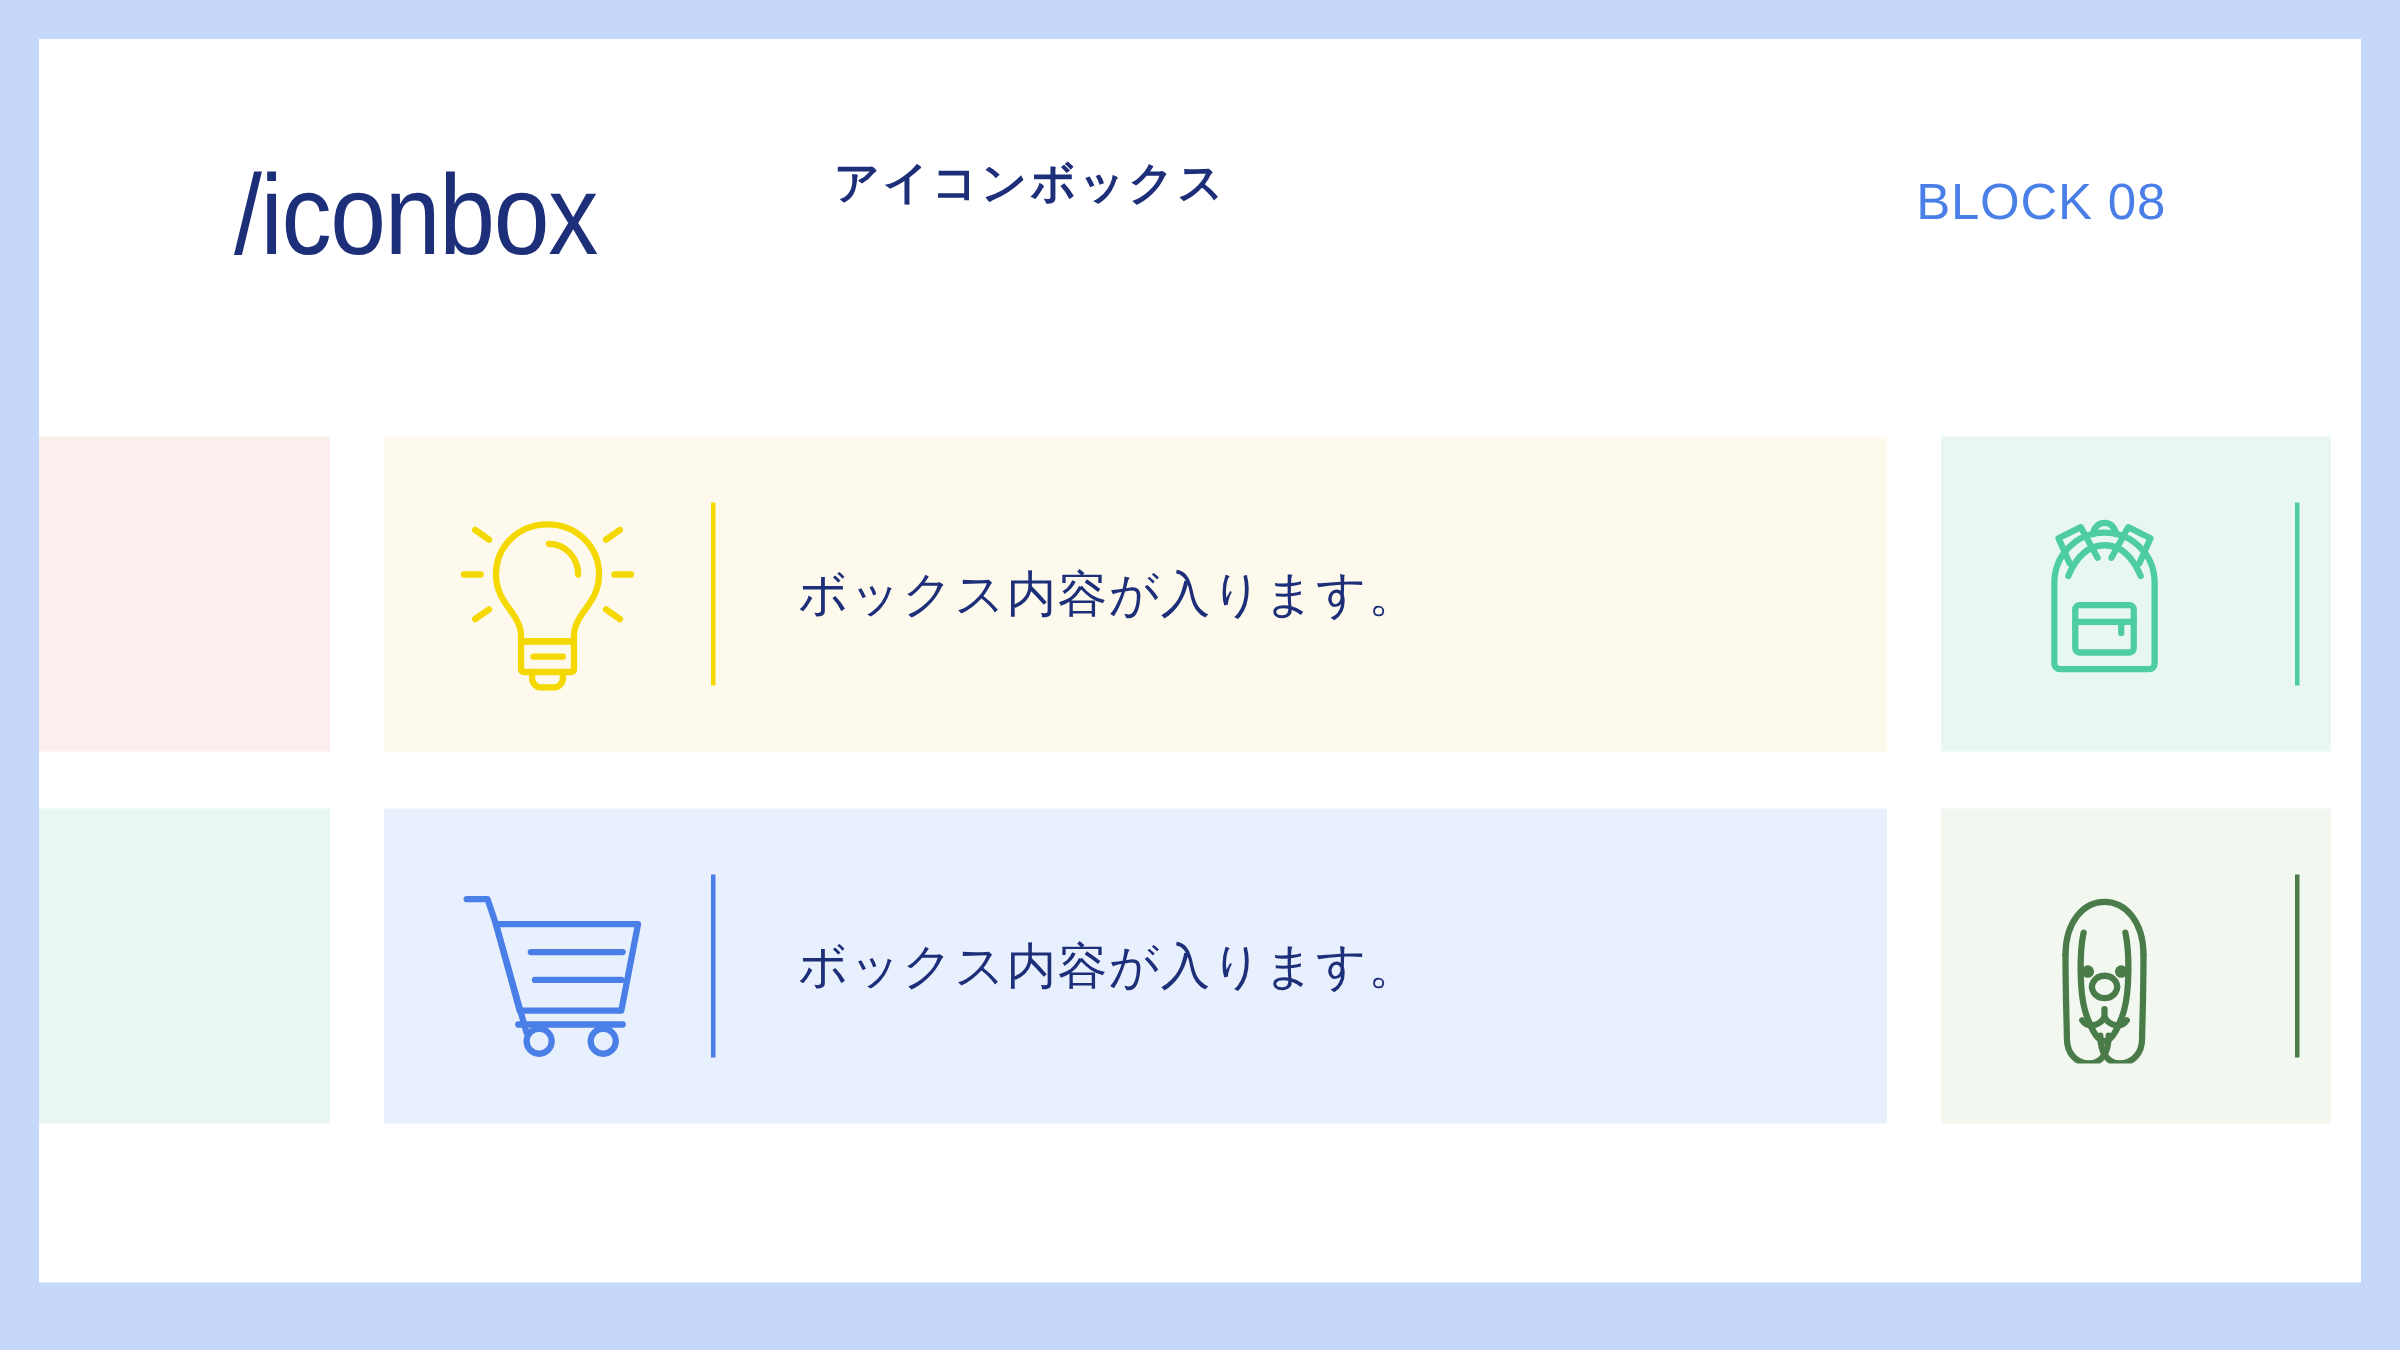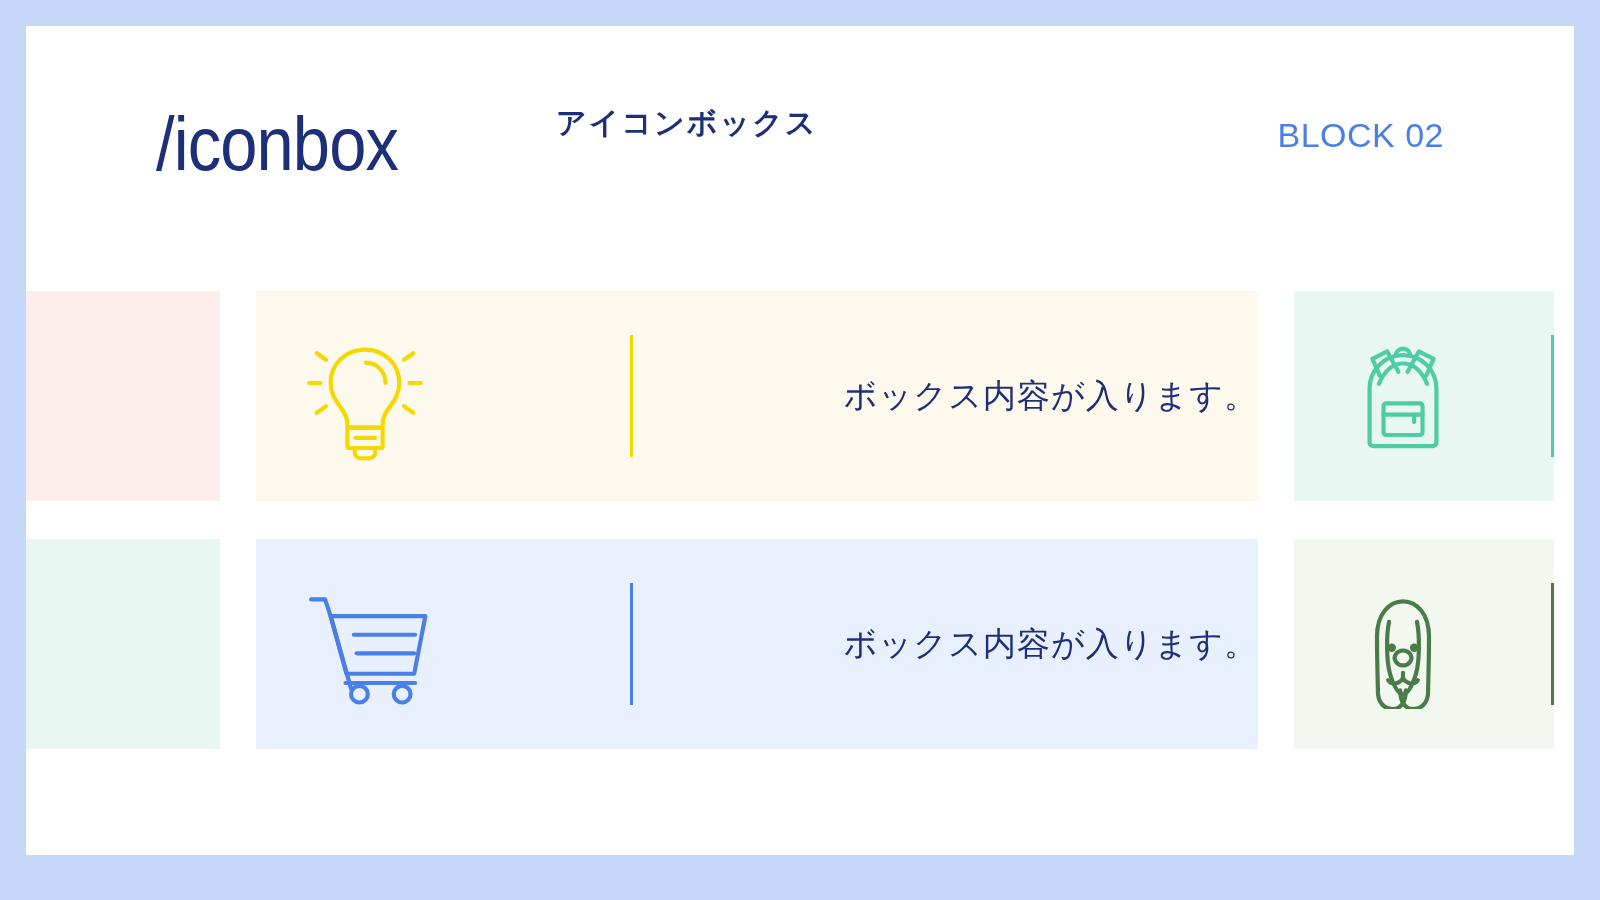--- a/index.html
+++ b/index.html
@@ -86,21 +86,20 @@
     gap: 36px;
   }
   #row-1 { top: 265px; }
   #row-2 { top: 513px; }
 
   .box {
     height: 210px;
     display: flex;
     align-items: center;
     flex: 0 0 auto;
-    justify-content: space-between;
   }
 
   
   .box.partial-left  { width: 220px; margin-left: -26px; }
   
   .box.main          { width: 1002px; }
   
   .box.partial-right { width: 260px; }
 
   .icon-slot {
@@ -132,21 +131,21 @@
 </style>
 </head>
 <body>
 
 <div id="page">
   <div id="canvas">
 
     <div id="header">
       <div id="brand-title">/iconbox</div>
       <div id="brand-subtitle">アイコンボックス</div>
-      <div id="block-label">BLOCK 02</div>
+      <div id="block-label">BLOCK 08</div>
     </div>
 
     <div class="row" id="row-1">
         <div class="box partial-left" style="background: rgb(253, 238, 238);"></div>
         <div class="box main" style="background: rgb(253, 249, 236);">
           <div class="icon-slot">
             <svg width="140" height="130" viewBox="0 0 140 140">
               <path fill="none" stroke="#f5d800" stroke-width="4.5" stroke-linecap="round" stroke-linejoin="round" d="M70 20 C49 20 33 36 33 56 c0 13 7 21 12 28 4 6 6 10 6 15 v5 h38 v-5 c0-5 2-9 6-15 5-7 12-15 12-28 0-20-16-36-37-36 Z"></path>
               <path fill="none" stroke="#f5d800" stroke-width="4.5" stroke-linecap="round" stroke-linejoin="round" d="M71 34 c11 0 21 9 21 22"></path>
               <rect fill="none" stroke="#f5d800" stroke-width="4.5" stroke-linecap="round" stroke-linejoin="round" x="51" y="104" width="38" height="22" rx="2"></rect>

